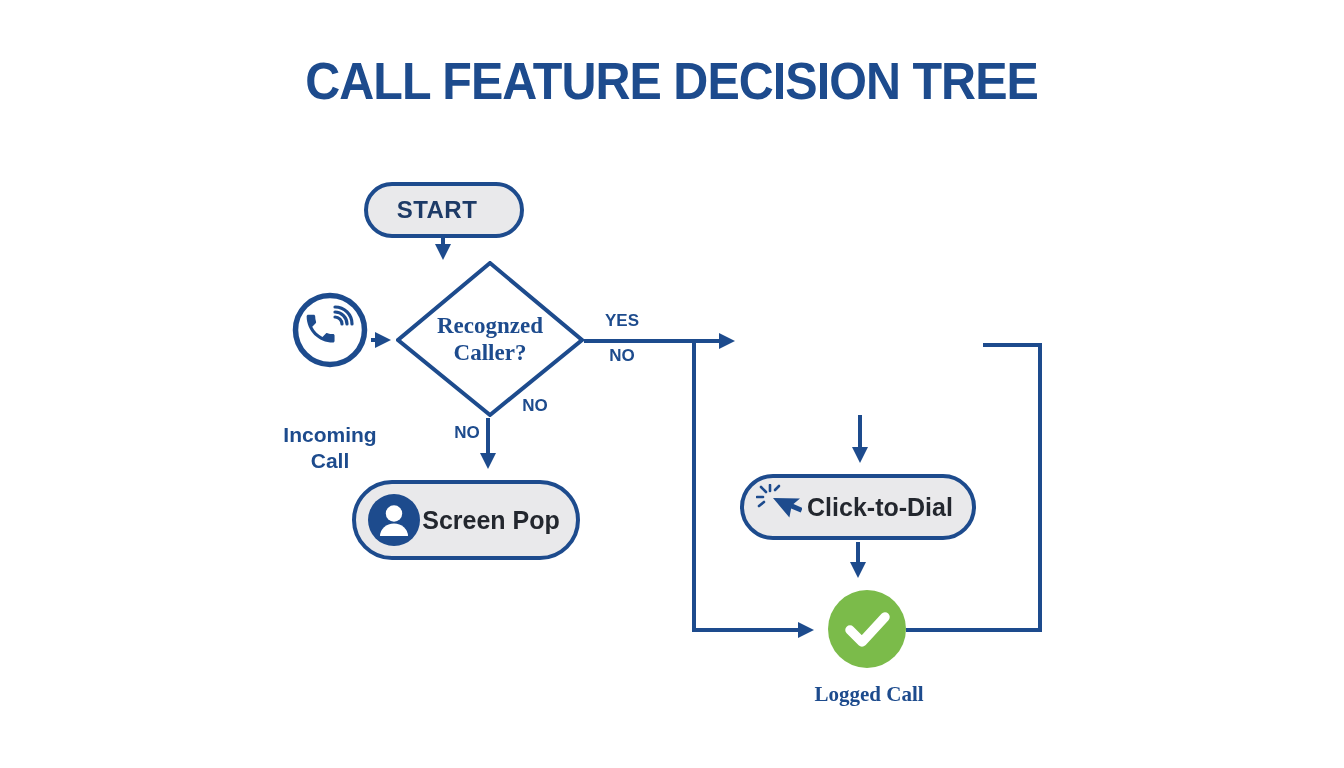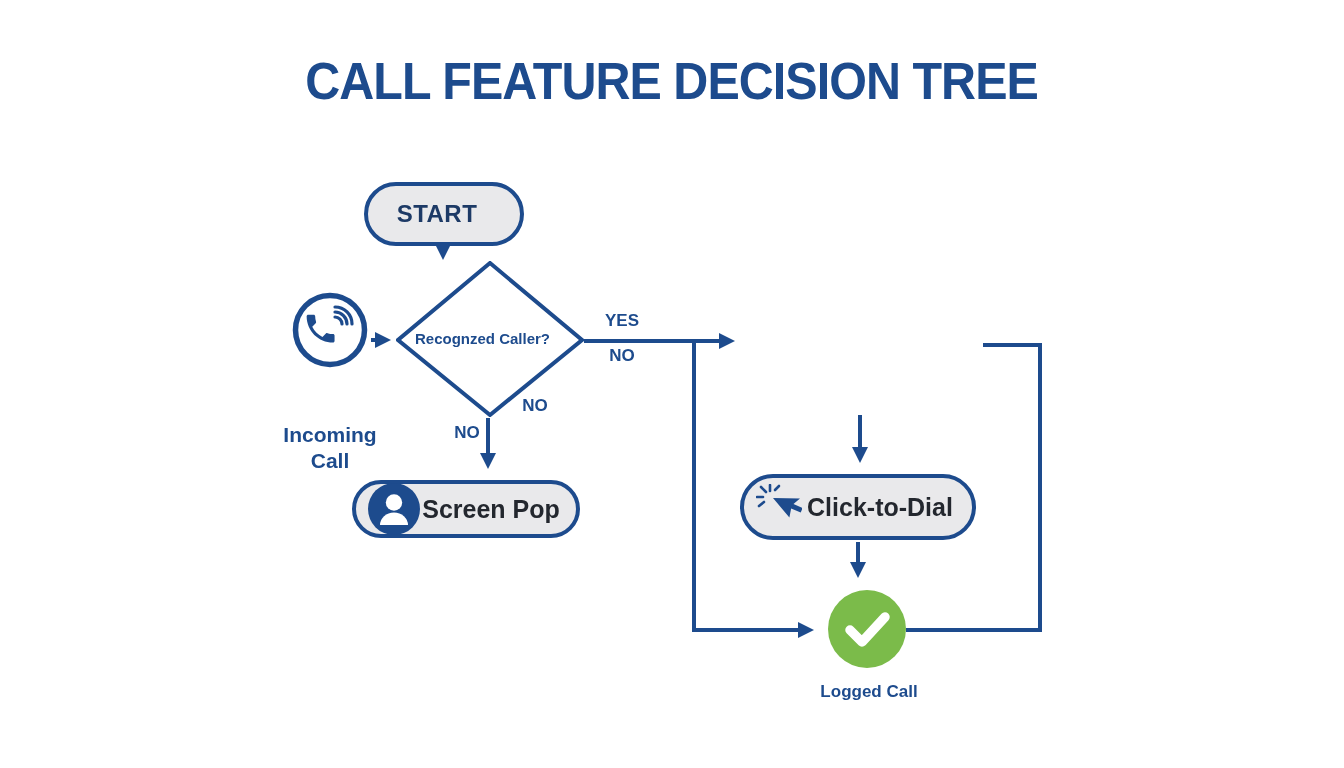--- a/index.html
+++ b/index.html
@@ -26,50 +26,50 @@
   .edge{stroke:var(--primary-blue);stroke-width:4;fill:none;}
   .arrow-fill{fill:var(--primary-blue);}
   
   .pill{
     background:var(--node-fill);border:4px solid var(--primary-blue);
     border-radius:40px;display:flex;align-items:center;box-sizing:border-box;
   }
   .pill .pill-label{
     flex:1;text-align:center;font-weight:bold;font-size:25px;color:var(--dark-text);
   }
-  .pill-start{left:364px;top:182px;width:160px;height:64px;justify-content:center;}
+  .pill-start{left:364px;top:182px;width:160px;height:56px;justify-content:center;}
   .pill-start .pill-label{color:#1d3a66;font-size:24px;letter-spacing:0.5px;}
-  .pill-screenpop{left:352px;top:480px;width:228px;height:58px;padding-left:12px;}
+  .pill-screenpop{left:352px;top:480px;width:228px;height:80px;padding-left:12px;}
   .pill-c2d{left:740px;top:474px;width:236px;height:66px;padding-left:12px;}
   .pill .icon-box{flex:0 0 auto;display:flex;align-items:center;justify-content:center;}
   .pill .pill-label{padding-right:14px;}
   
   .diamond-wrap{box-sizing:border-box;}
   .diamond-wrap polygon{fill:#ffffff;stroke:var(--primary-blue);stroke-width:4;stroke-linejoin:miter;}
   .diamond-text{
     position:absolute;inset:0;display:flex;align-items:center;justify-content:center;
   }
   .diamond-text span{
-    display:inline-block;text-align:left;color:var(--primary-blue);
-    font-weight:bold;font-size:15px;line-height:1.18;
+    display:inline-block;text-align:center;color:var(--primary-blue);
+    font-weight:bold;font-size:23px;line-height:1.18;font-family:Liberation Serif, serif;
   }
   .d1{left:396px;top:261px;width:188px;height:156px;}
   .d1 .diamond-text span{width:150px;}
   .d2{left:744px;top:269px;width:240px;height:150px;}
   .d2 .diamond-text span{width:104px;}
   
   .edge-label{
     color:var(--primary-blue);font-weight:bold;font-size:17px;text-align:center;
   }
   
   .caption{
     color:var(--primary-blue);font-weight:bold;text-align:center;line-height:1.22;
   }
   .caption-incoming{left:262px;top:379px;width:136px;font-size:21px;margin-top:43px;}
-  .caption-logged{left:779px;top:682px;width:180px;font-size:17px;}
+  .caption-logged{left:779px;top:682px;width:180px;font-size:21px;font-family:Liberation Serif, serif;}
   .phone-node{left:291px;top:291px;}
   .check-node{left:827px;top:589px;}
   .phone-stroke{stroke:var(--primary-blue);fill:none;stroke-linecap:round;}
   .blue-fill{fill:var(--primary-blue);}
   .white-fill{fill:#ffffff;}
   .green-fill{fill:var(--success-green);}
   .check-stroke{stroke:#ffffff;stroke-width:9.5;fill:none;stroke-linecap:round;stroke-linejoin:round;}
   .ray{stroke:var(--primary-blue);stroke-width:2.6;stroke-linecap:round;}
 </style>
 </head>

